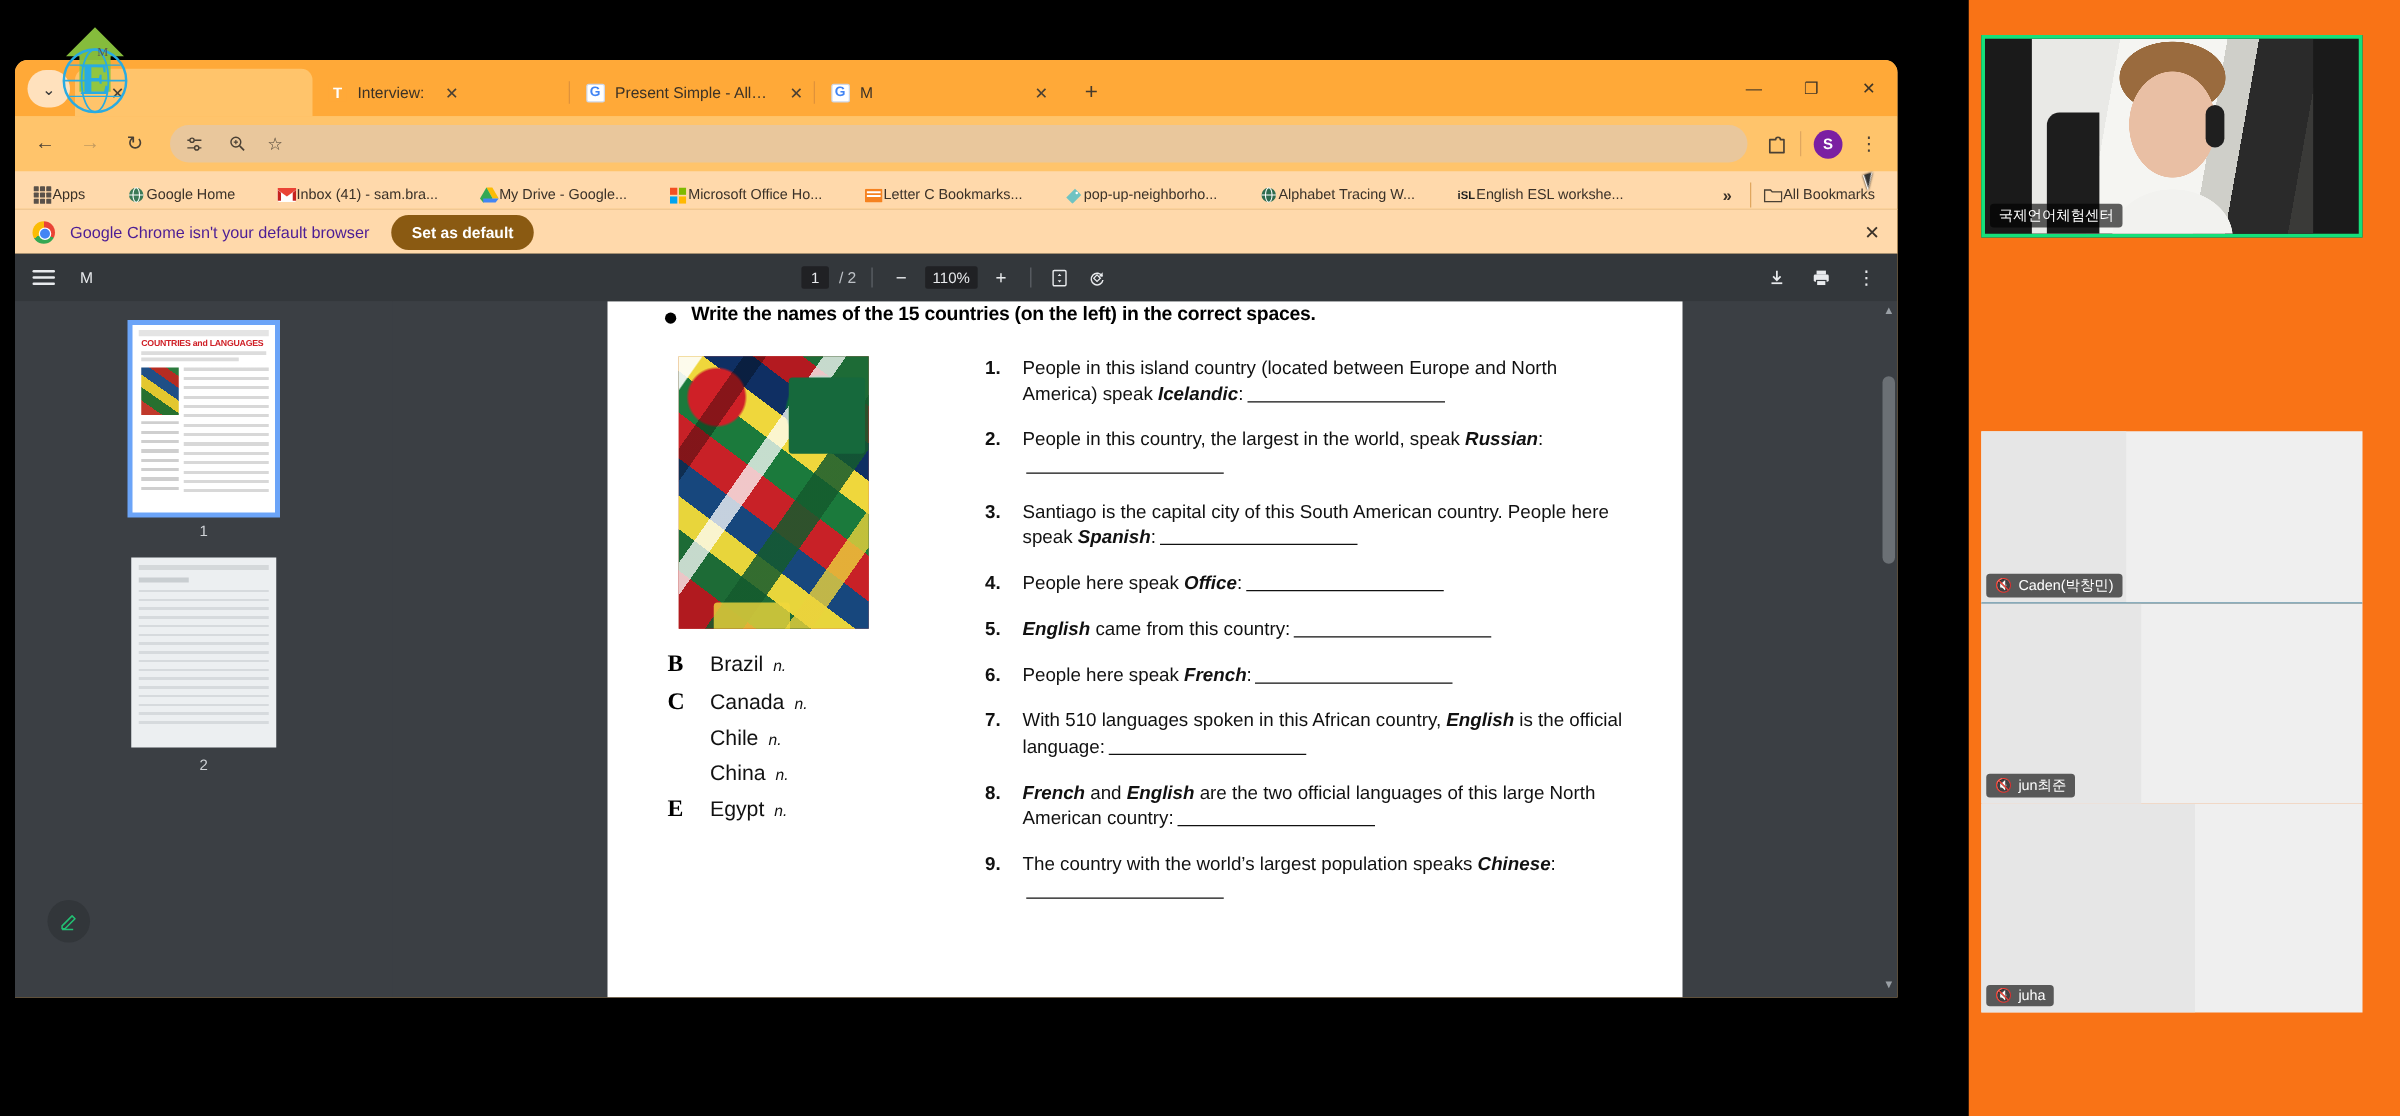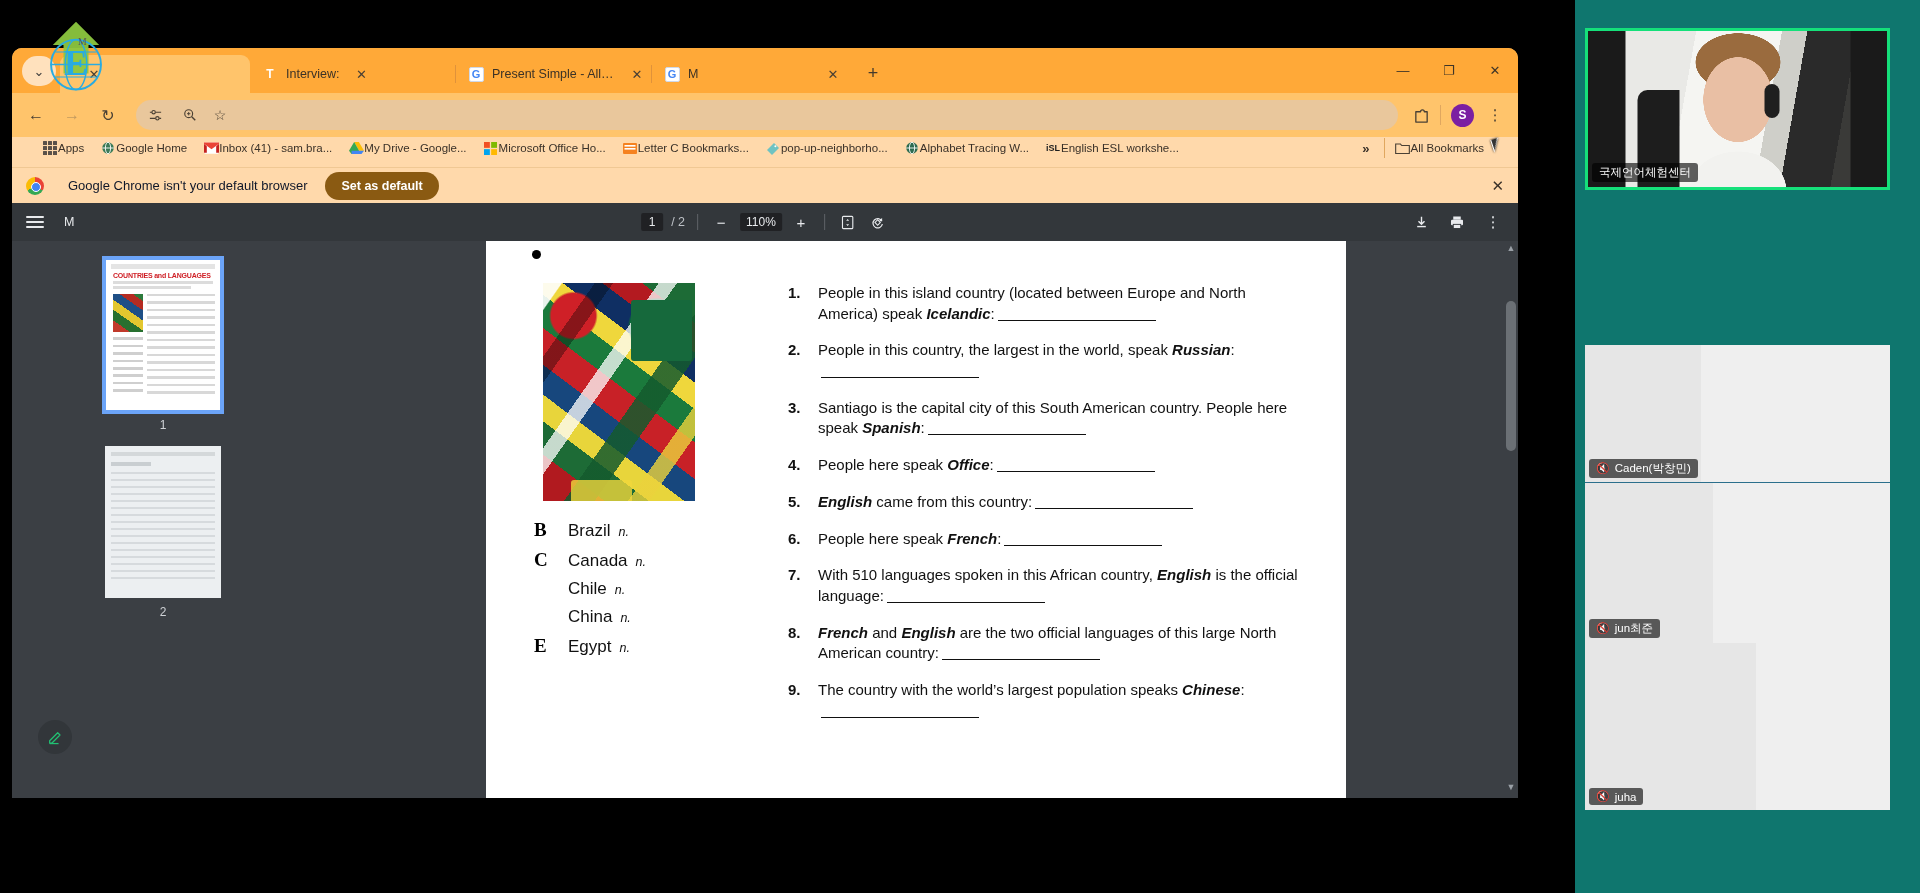--- a/index.html
+++ b/index.html
@@ -155,25 +155,26 @@
     display:flex;align-items:center;justify-content:center;
     font-size: 12px; font-weight: bold;
     margin: 0 6px; flex:0 0 auto; cursor:pointer;
   }
   .vsep { width:1px;height:20px;background:#e0a75f;margin:0 4px;flex:0 0 auto;}
 
   
   #bookmarks-bar {
     height: 30px;
     background: #ffd9ab;
-    display: flex; align-items: flex-start;
-    padding: 0 24px;
+    display: flex; align-items: flex-end;
+    padding: 0 8px;
     font-size: 11.5px;
     color: #3a3128;
     position: relative;
+    gap: 17px;
   }
   .bm {
     display:flex;align-items:center;
     padding: 3px 6px;
     margin-right: 4px;
     border-radius: 4px;
     cursor: pointer;
     white-space: nowrap;
     flex: 0 0 auto;
   }
@@ -200,21 +201,21 @@
   }
   #infobar .chrome-logo {
     width: 18px;height:18px;border-radius:50%;
     background: conic-gradient(#ea4335 0 33%, #34a853 0 66%, #fbbc05 0 100%);
     position: relative; flex:0 0 auto; margin-right:12px;
   }
   #infobar .chrome-logo::after{
     content:''; position:absolute; left:5px; top:5px; width:8px;height:8px;
     border-radius:50%; background:#4285f4; border:1.5px solid #fff;
   }
-  #infobar .ib-text { font-size:13px; color:#0f172a;margin-left:12px; }
+  #infobar .ib-text { font-size:13px; color:#4c1d95; }
   #set-default-btn {
     margin-left: 18px;
     background: #8a5a12;
     color: #fff;
     font-size: 12.5px; font-weight: bold;
     padding: 7px 16px;
     border: none; border-radius: 16px;
     cursor: pointer;
   }
   #infobar-close {
@@ -351,21 +352,21 @@
   .q-num { width: 30px; flex:0 0 auto; font-weight:bold; }
   .q-text { flex:1 1 auto; }
   .q-text b { font-weight: bold; font-style: italic; }
   .blank { display:inline-block; border-bottom: 1.6px solid #111; width: 158px; vertical-align: -2px; margin-left: 3px;}
 
   
   #video-panel {
     position: absolute;
     right: 0; top: 0;
     width: 345px; height: 893px;
-    background: #0f766e;
+    background: #f97316;
   }
   .vtile { position: relative; overflow: hidden; }
   #vtile-speaker {
     position:absolute; left: 10px; top: 28px;
     width: 305px; height: 162px;
     border: 3px solid #15e07a;
     background: #1a1a1a;
   }
   #speaker-img {
     position:absolute; left: 50%; transform: translateX(-50%);
@@ -737,20 +738,21 @@
               <line x1="3" y1="16.4" x2="13" y2="16.4" stroke="#22c073" stroke-width="1.4"></line>
             </svg>
         </div>
       </div>
 
       <div id="pdf-page-area">
         <div id="pdf-page">
 
           <div class="ws-heading">
             <span class="ws-bullet"></span>
+            <span>Write the names of the 15 countries (on the left) in the correct spaces.</span>
           </div>
 
           <div class="ws-columns">
             <div class="ws-left">
               <div class="flag-img"></div>
               <div class="country-list">
                   <div class="country-row">
                     <span class="country-letter">B</span>
                     <span class="country-name">Brazil</span>
                     <span class="country-pos">n.</span>

